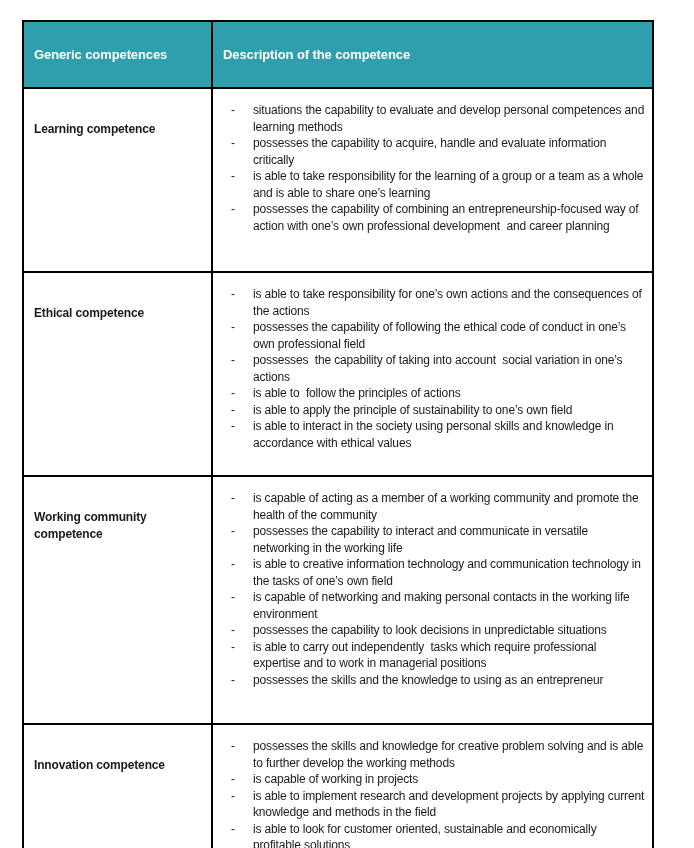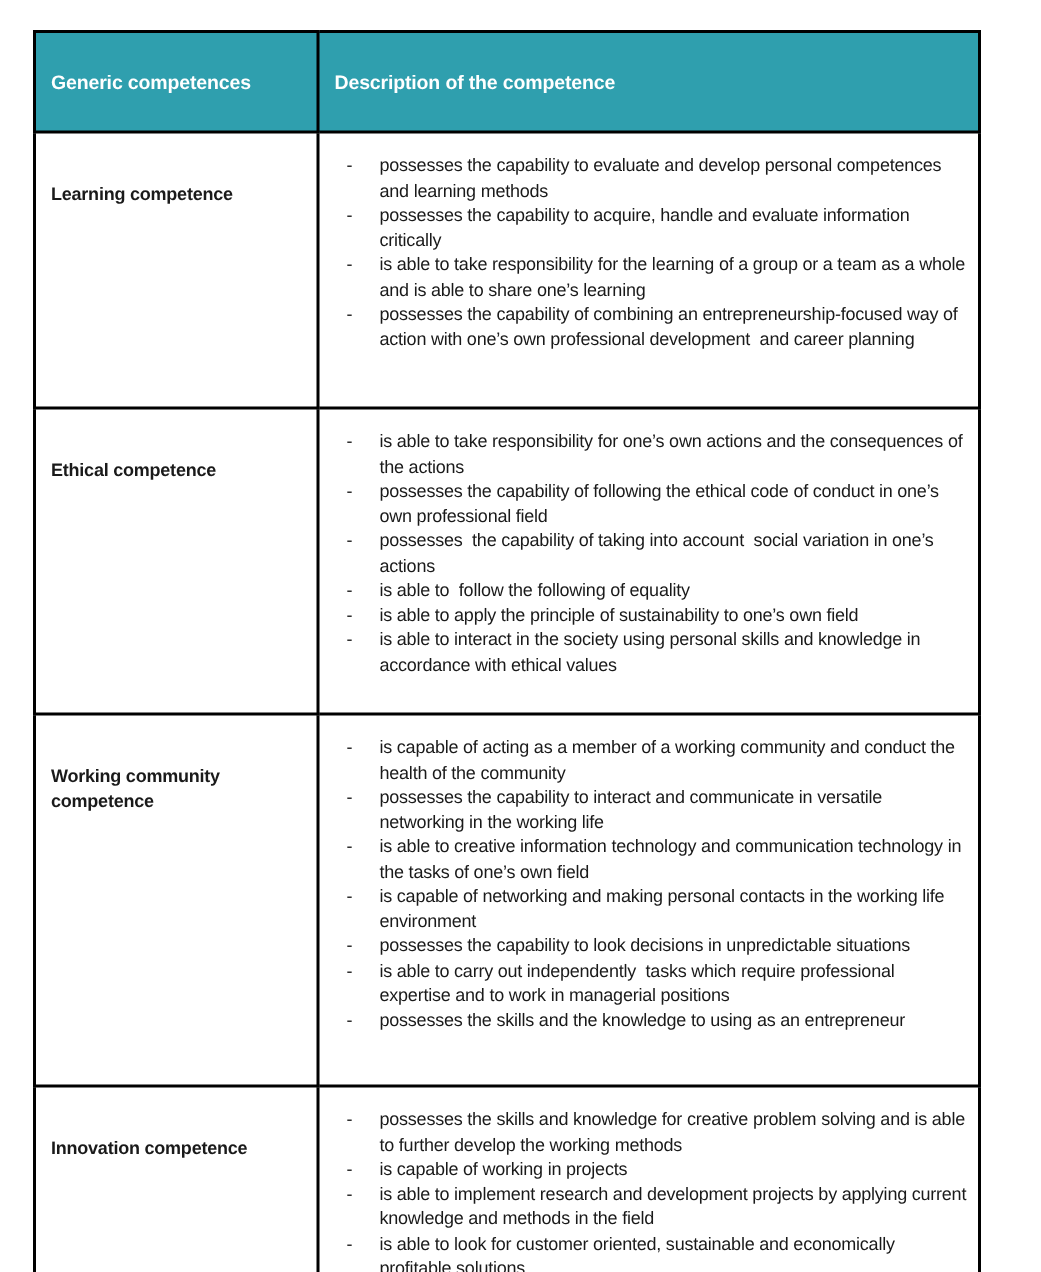--- a/index.html
+++ b/index.html
@@ -88,21 +88,21 @@
         <th>Generic competences</th>
         <th>Description of the competence</th>
       </tr>
     </thead>
     <tbody id="tbody">
   <tr>
     <td class="name-cell">Learning competence</td>
     <td class="desc-cell">
             <div class="desc-item">
               <span class="dash">-</span>
-              <span class="txt">possesses the capability to evaluate and develop personal competences and learning methods</span>
+              <span class="txt">situations the capability to evaluate and develop personal competences and learning methods</span>
             </div>
             <div class="desc-item">
               <span class="dash">-</span>
               <span class="txt">possesses the capability to acquire, handle and evaluate information critically</span>
             </div>
             <div class="desc-item">
               <span class="dash">-</span>
               <span class="txt">is able to take responsibility for the learning of a group or a team as a whole and is able to share one’s learning</span>
             </div>
             <div class="desc-item">
@@ -122,39 +122,39 @@
             <div class="desc-item">
               <span class="dash">-</span>
               <span class="txt">possesses the capability of following the ethical code of conduct in one’s own professional field</span>
             </div>
             <div class="desc-item">
               <span class="dash">-</span>
               <span class="txt">possesses  the capability of taking into account  social variation in one’s actions</span>
             </div>
             <div class="desc-item">
               <span class="dash">-</span>
-              <span class="txt">is able to  follow the following of equality</span>
+              <span class="txt">is able to  follow the principles of actions</span>
             </div>
             <div class="desc-item">
               <span class="dash">-</span>
               <span class="txt">is able to apply the principle of sustainability to one’s own field</span>
             </div>
             <div class="desc-item">
               <span class="dash">-</span>
               <span class="txt">is able to interact in the society using personal skills and knowledge in accordance with ethical values</span>
             </div>
           </td>
   </tr>
 
   <tr>
     <td class="name-cell">Working community competence</td>
     <td class="desc-cell">
             <div class="desc-item">
               <span class="dash">-</span>
-              <span class="txt">is capable of acting as a member of a working community and conduct the health of the community</span>
+              <span class="txt">is capable of acting as a member of a working community and promote the health of the community</span>
             </div>
             <div class="desc-item">
               <span class="dash">-</span>
               <span class="txt">possesses the capability to interact and communicate in versatile networking in the working life</span>
             </div>
             <div class="desc-item">
               <span class="dash">-</span>
               <span class="txt">is able to creative information technology and communication technology in the tasks of one’s own field</span>
             </div>
             <div class="desc-item">

